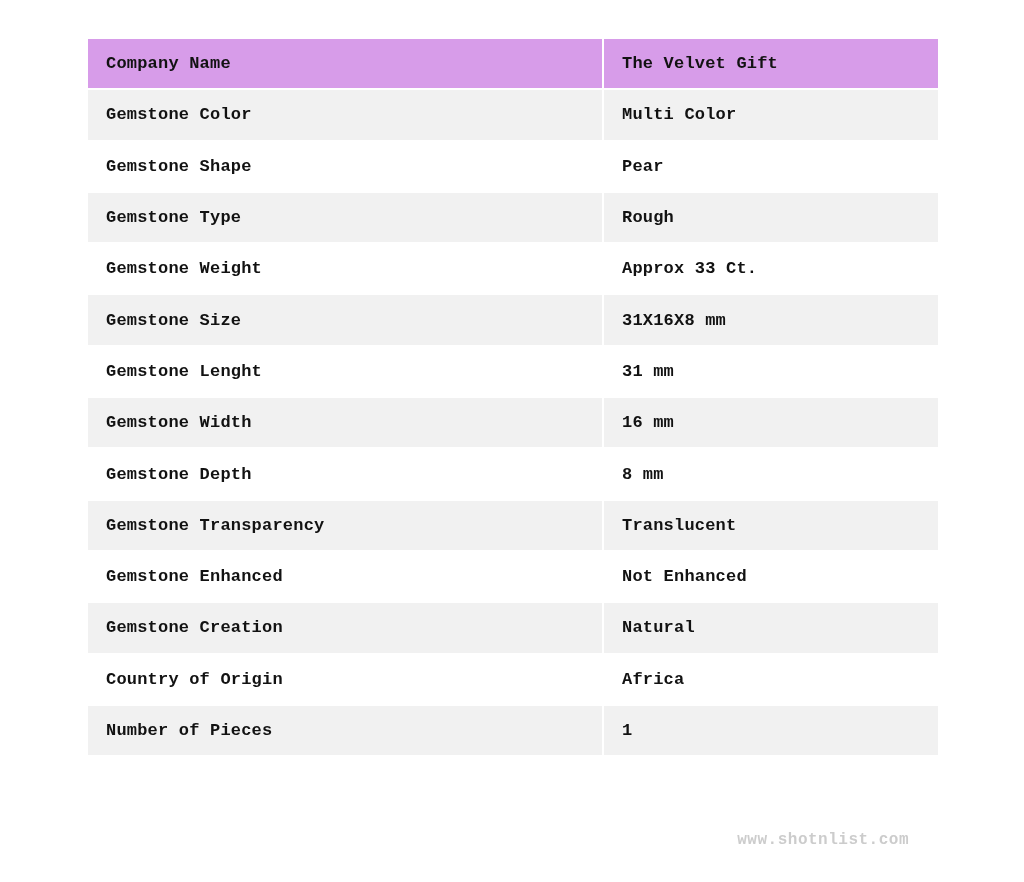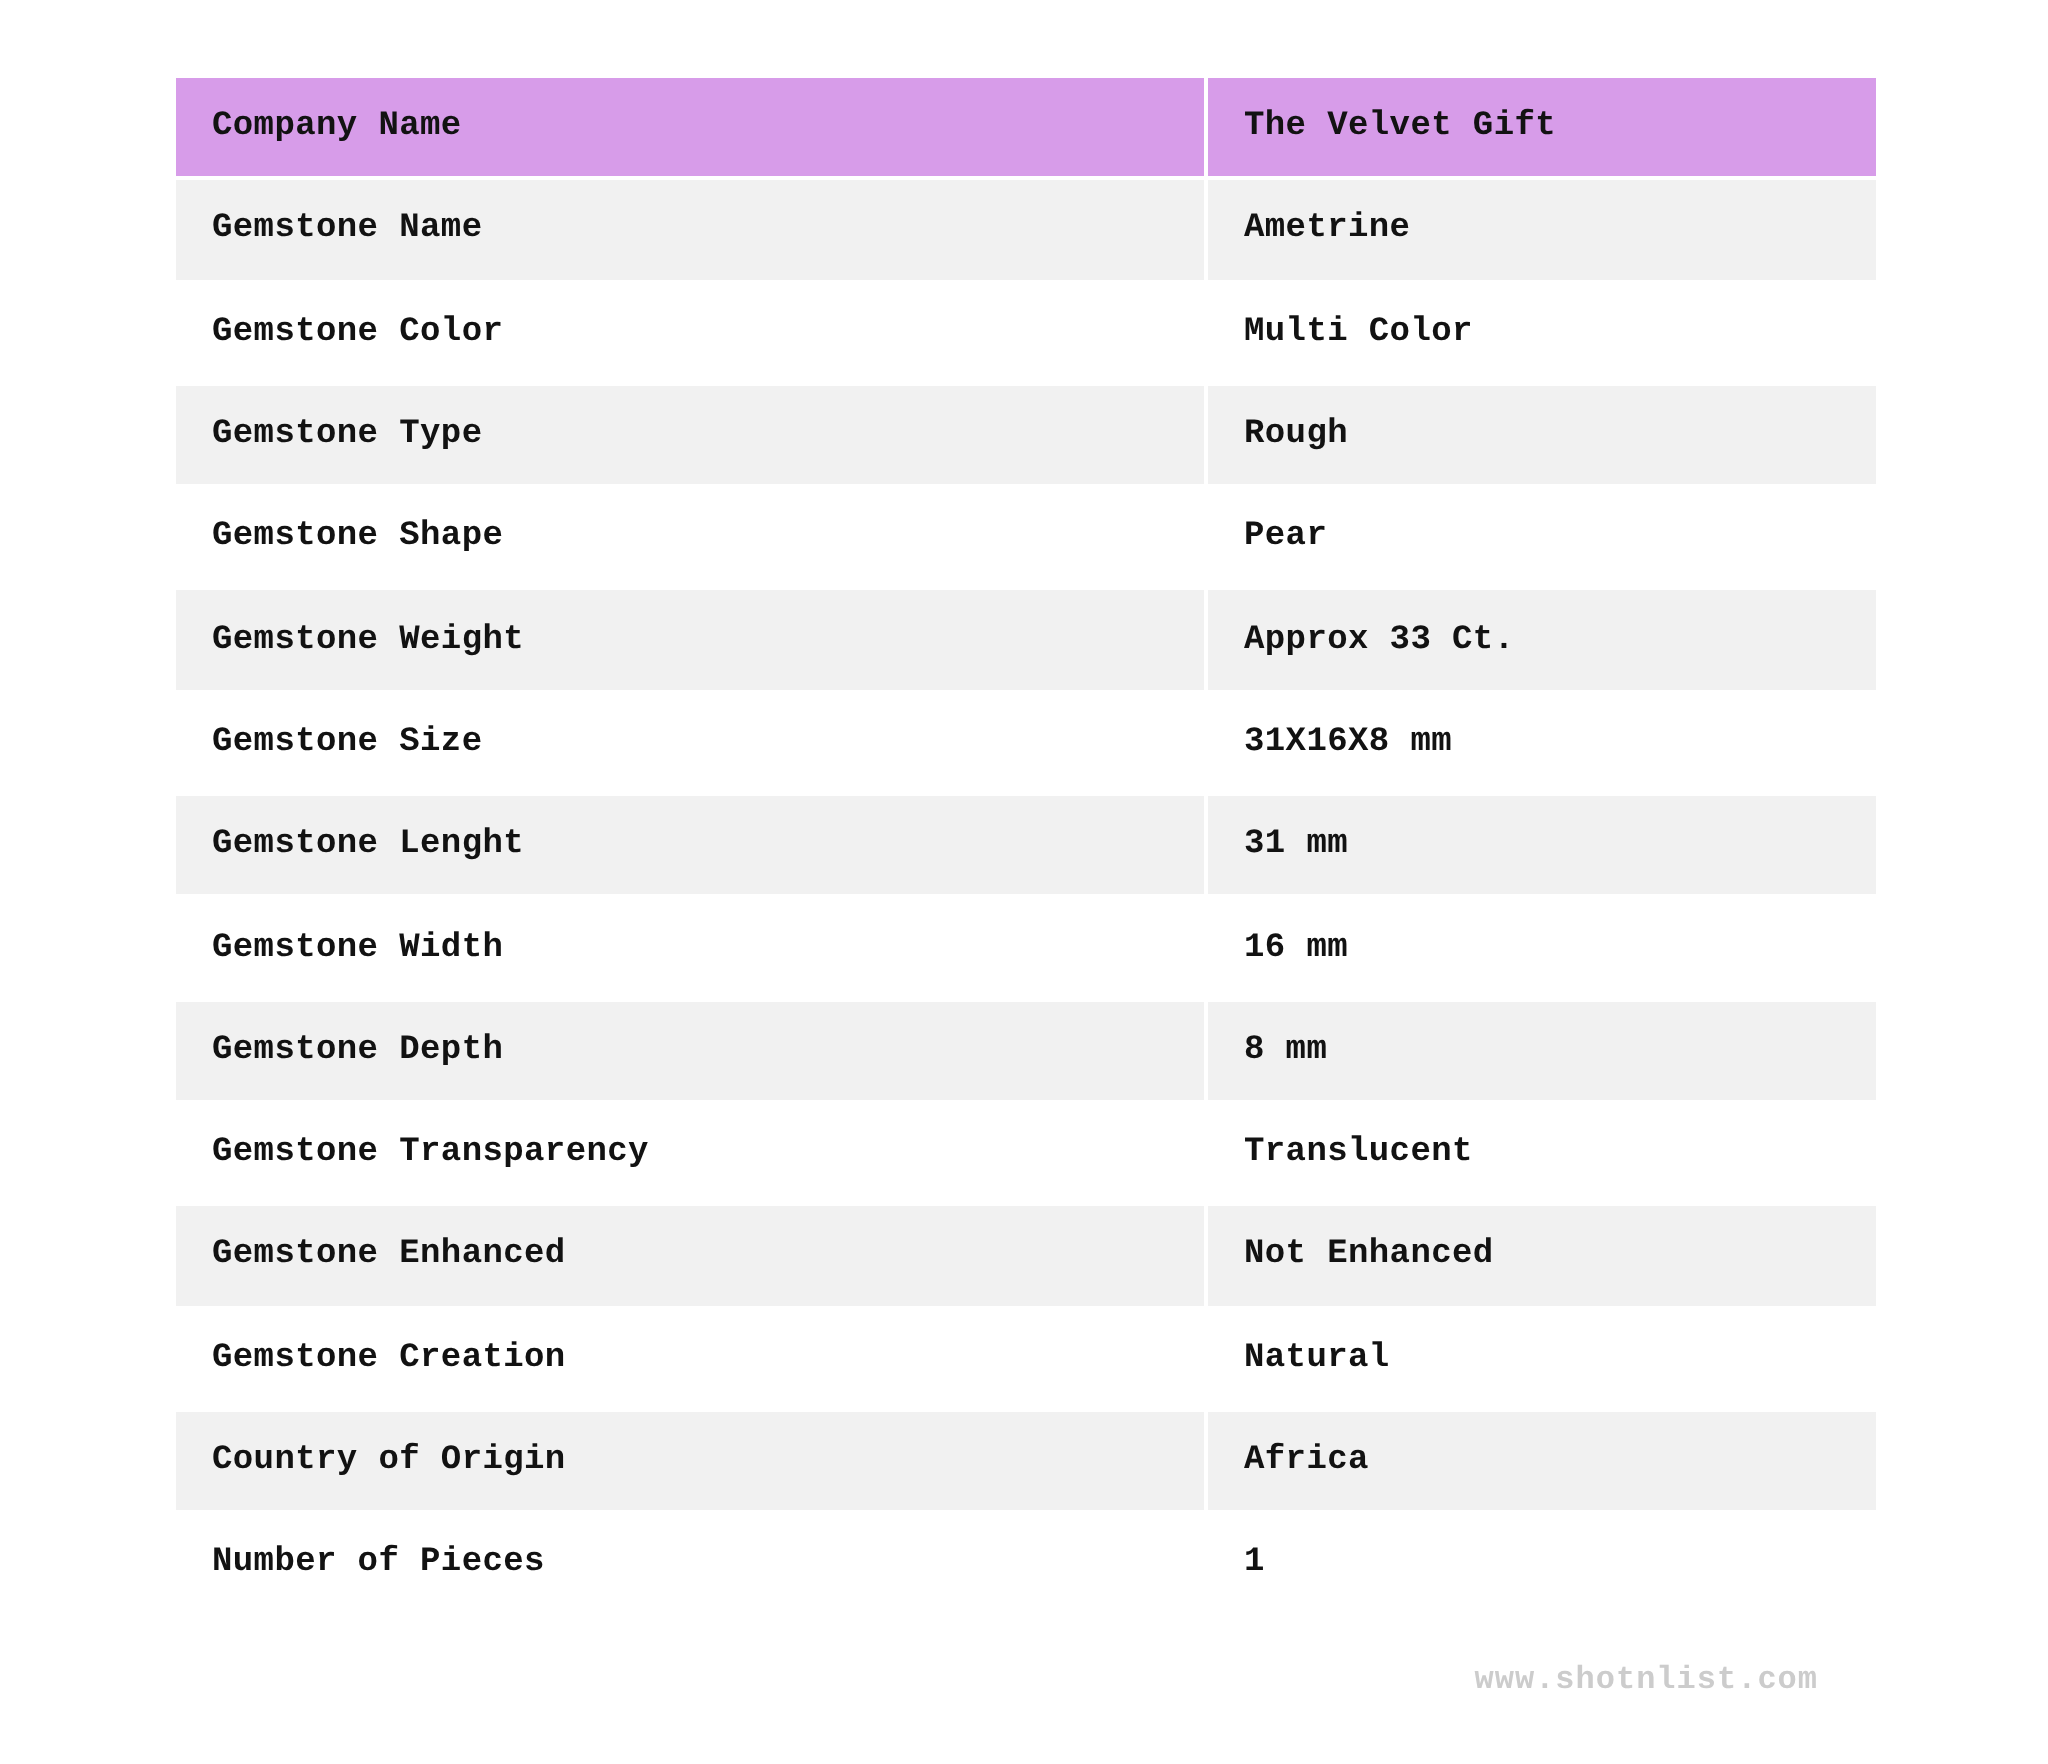--- a/index.html
+++ b/index.html
@@ -69,38 +69,34 @@
       <col class="col-label">
       <col class="col-value">
     </colgroup>
     <thead>
       <tr>
         <th>Company Name</th>
         <th>The Velvet Gift</th>
       </tr>
     </thead>
     <tbody>
-  <tr>
-    <td>Gemstone Name</td>
-    <td>Ametrine</td>
-  </tr>
 
   <tr>
     <td>Gemstone Color</td>
     <td>Multi Color</td>
   </tr>
 
   <tr>
-    <td>Gemstone Type</td>
-    <td>Rough</td>
+    <td>Gemstone Shape</td>
+    <td>Pear</td>
   </tr>
 
   <tr>
-    <td>Gemstone Shape</td>
-    <td>Pear</td>
+    <td>Gemstone Type</td>
+    <td>Rough</td>
   </tr>
 
   <tr>
     <td>Gemstone Weight</td>
     <td>Approx 33 Ct.</td>
   </tr>
 
   <tr>
     <td>Gemstone Size</td>
     <td>31X16X8 mm</td>

